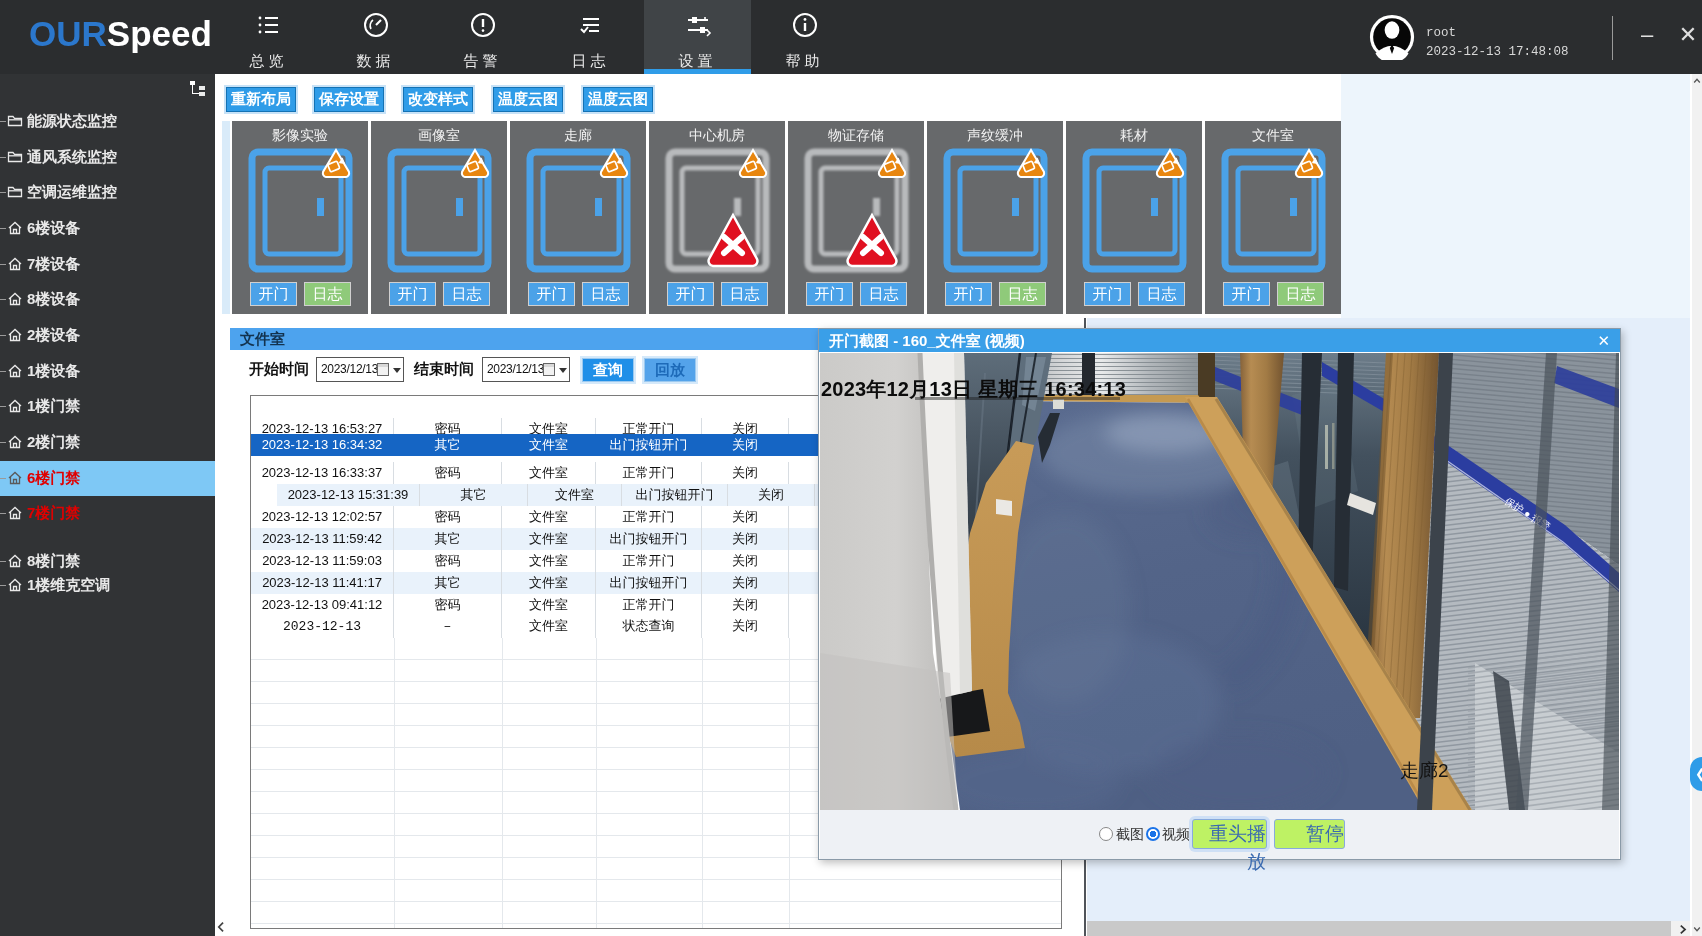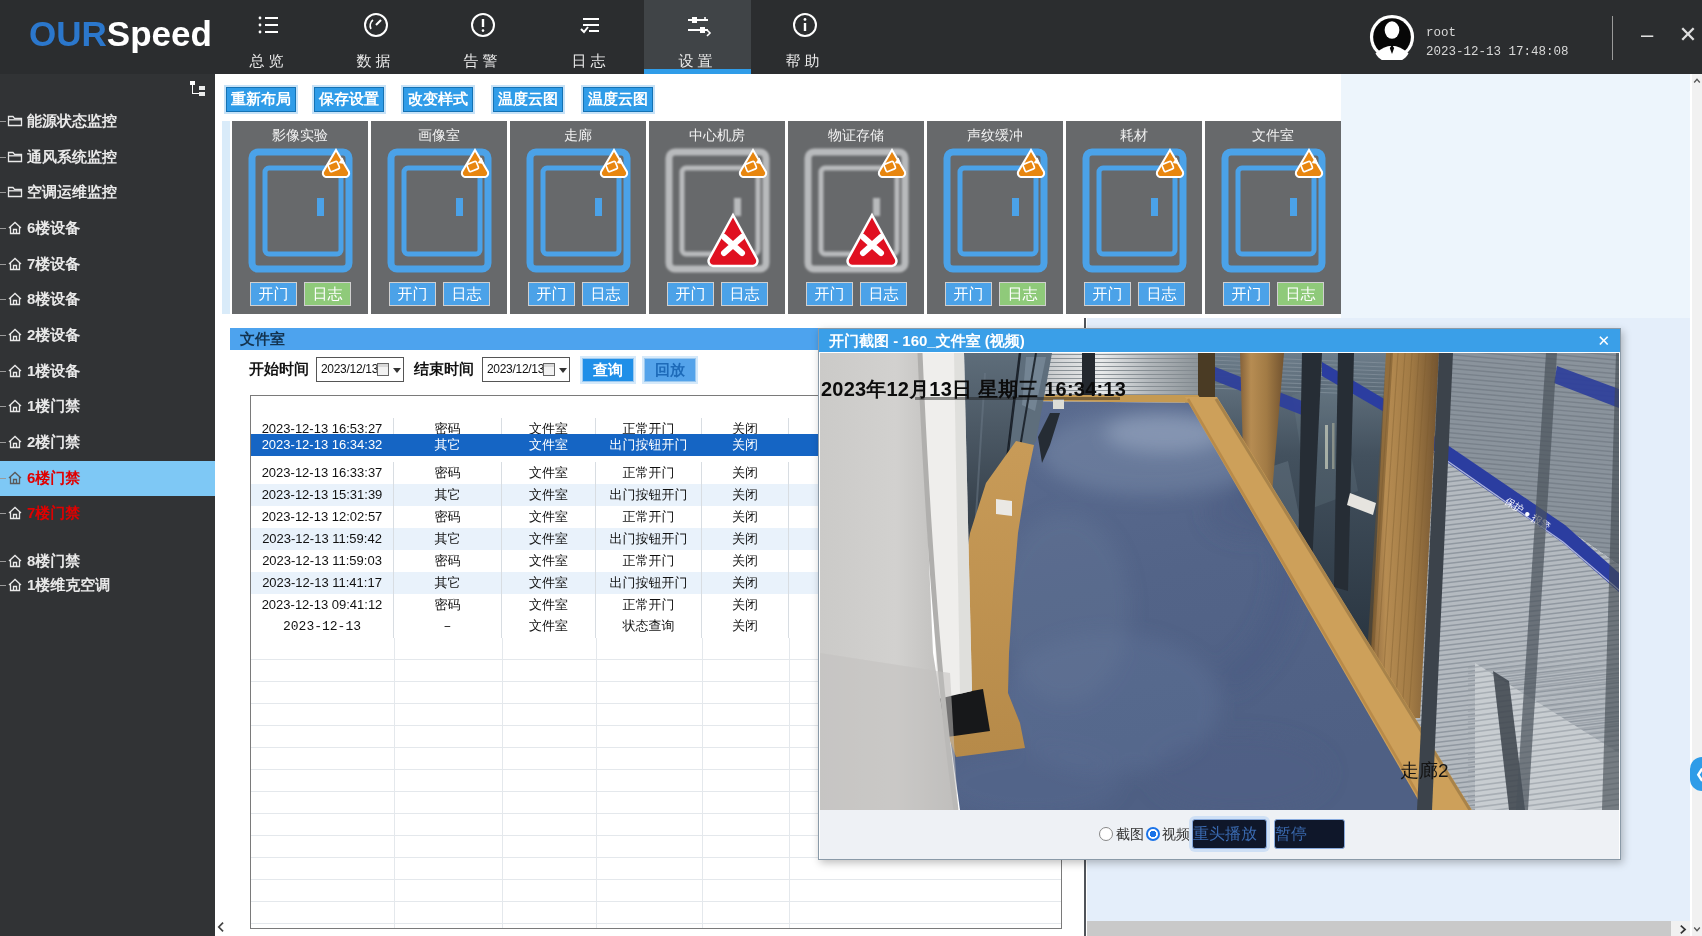--- a/index.html
+++ b/index.html
@@ -68,21 +68,21 @@
   #lArrow { position:absolute; z-index:12; left:216px; top:921px; width:9px; height:12px; }
   #blueknob { position:absolute; z-index:12; left:1690px; top:757px; width:24px; height:34px; background:#2f9ce8; border-radius:17px; color:#fff; font-size:13px; line-height:34px; padding-left:5px; }
   #dialog { position:absolute; z-index:10; left:818px; top:328px; width:803px; height:532px; background:#fff; border:1px solid #8a9aa8; box-shadow:2px 3px 8px rgba(0,0,0,0.25); }
   #dtitle { position:absolute; left:0; top:0; width:801px; height:23px; background:#3a9fe8; color:#fff; font-weight:bold; font-size:15px; padding-left:10px; line-height:23px; }
   #dclose { position:absolute; right:10px; top:0px; color:#fff; font-size:15px; line-height:23px; font-weight:normal; }
   #photo { position:absolute; left:1px; top:24px; width:799px; height:457px; overflow:hidden; }
   #dfooter { position:absolute; left:1px; top:481px; width:799px; height:49px; background:#eef1f5; }
   .radio { position:absolute; top:17px; width:14px; height:14px; border-radius:50%; border:1px solid #888; background:#fff; }
   .radio.on { border:2px solid #1a73e8; background:radial-gradient(circle, #1a73e8 0 3.2px, #fff 3.4px); }
   .rlabel { position:absolute; top:16px; font-size:14px; color:#333; }
-  .dbtn { position:absolute; top:9px; width:75px; height:30px; background:#0f172a; border:1px solid #88aadd; border-radius:3px; color:#3a6ab0; font-size:16px; text-align:left; line-height:28px; }
+  .dbtn { position:absolute; top:9px; width:75px; height:30px; background:#bef264; border:1px solid #88aadd; border-radius:3px; color:#3a6ab0; font-size:19px; text-align:right; line-height:28px; }
 </style>
 </head>
 <body>
 <div id="topbar"></div>
 <div id="logo"><b>OUR</b>Speed</div>
 <div id="usertxt">root<br>2023-12-13 17:48:08</div>
 <div id="sep"></div>
 <div class="winbtn" style="left:1627px;width:40px;">–</div>
 <div class="winbtn" style="left:1668px;width:40px;">✕</div>
 <div id="sidebar"></div>
@@ -469,21 +469,21 @@
       <span class="c c5"></span>
     </div>
     <div class="trow" style="top:66px;">
       <span class="c c0">2023-12-13 16:33:37</span>
       <span class="c c1">密码</span>
       <span class="c c2">文件室</span>
       <span class="c c3">正常开门</span>
       <span class="c c4">关闭</span>
       <span class="c c5"></span>
     </div>
-    <div class="trow alt" style="top:88px;">
+    <div class="trow alt" style="top:88px;margin-left:26px;">
       <span class="c c0">2023-12-13 15:31:39</span>
       <span class="c c1">其它</span>
       <span class="c c2">文件室</span>
       <span class="c c3">出门按钮开门</span>
       <span class="c c4">关闭</span>
       <span class="c c5"></span>
     </div>
     <div class="trow" style="top:110px;">
       <span class="c c0">2023-12-13 12:02:57</span>
       <span class="c c1">密码</span>

